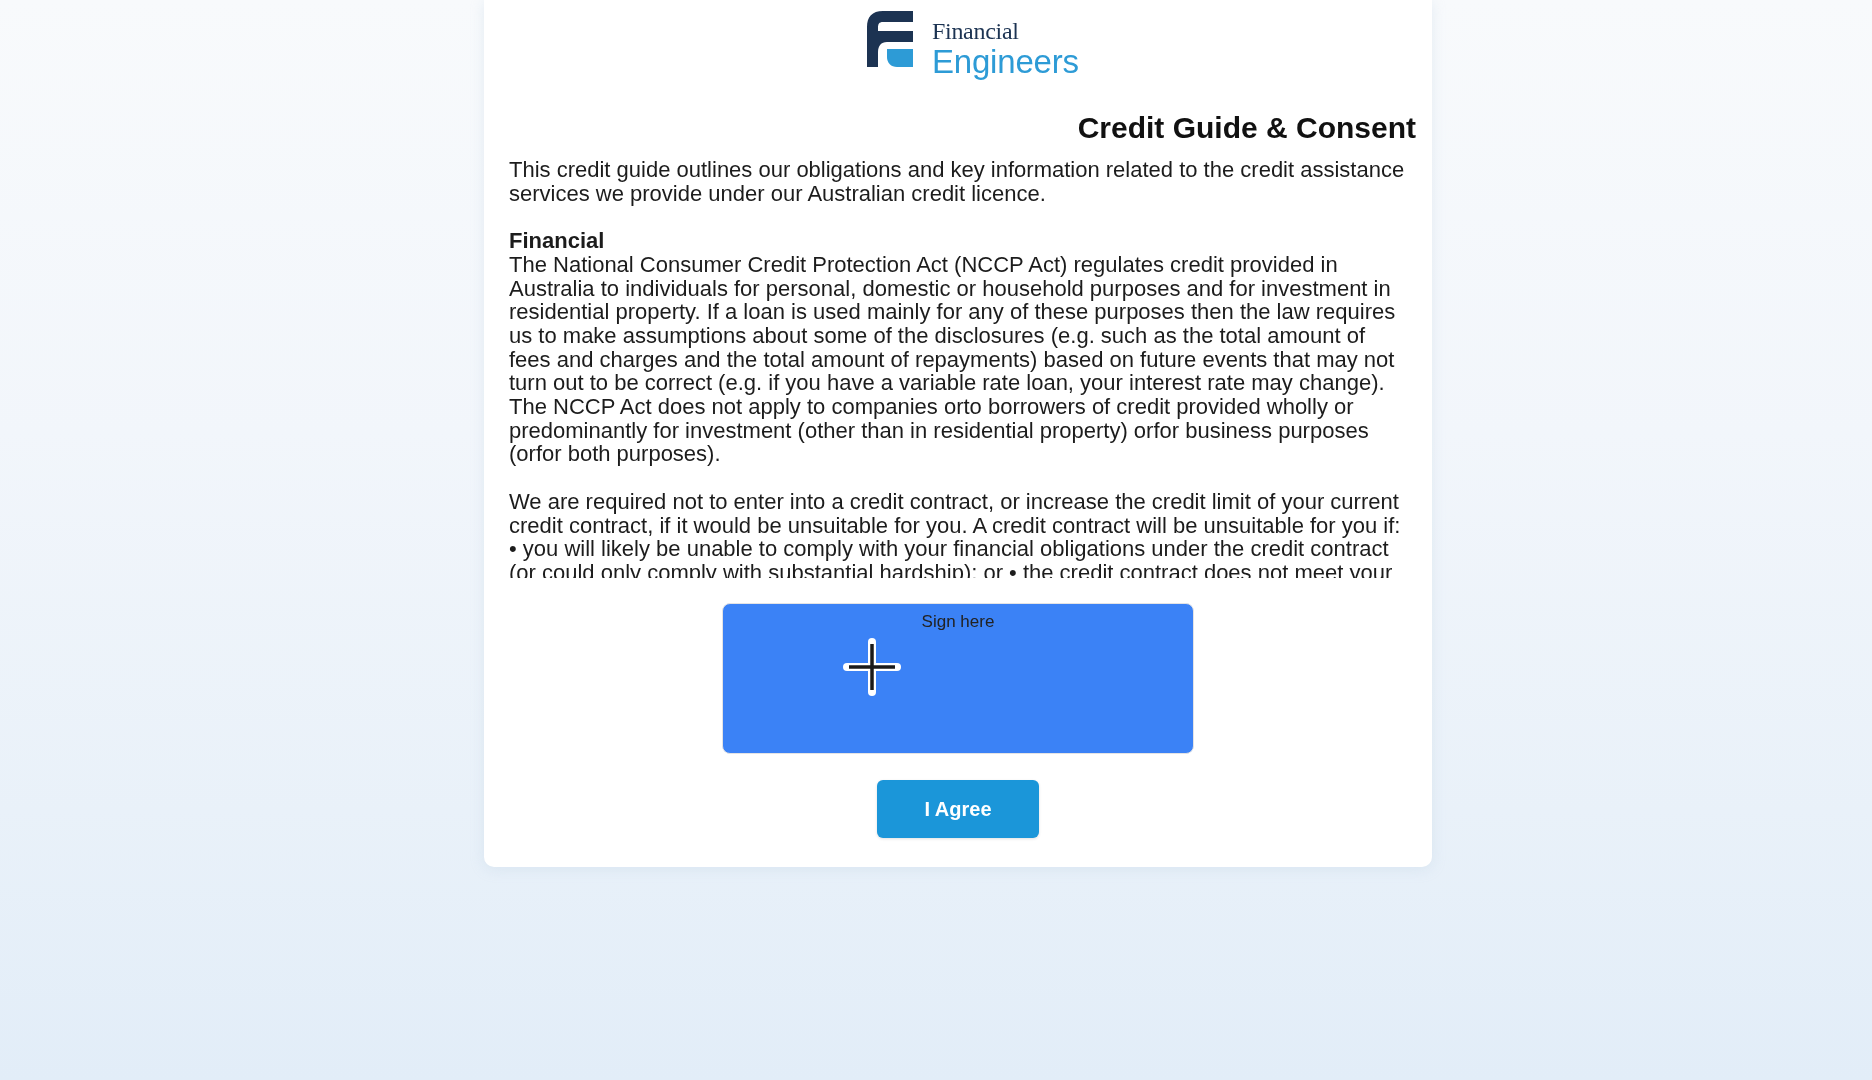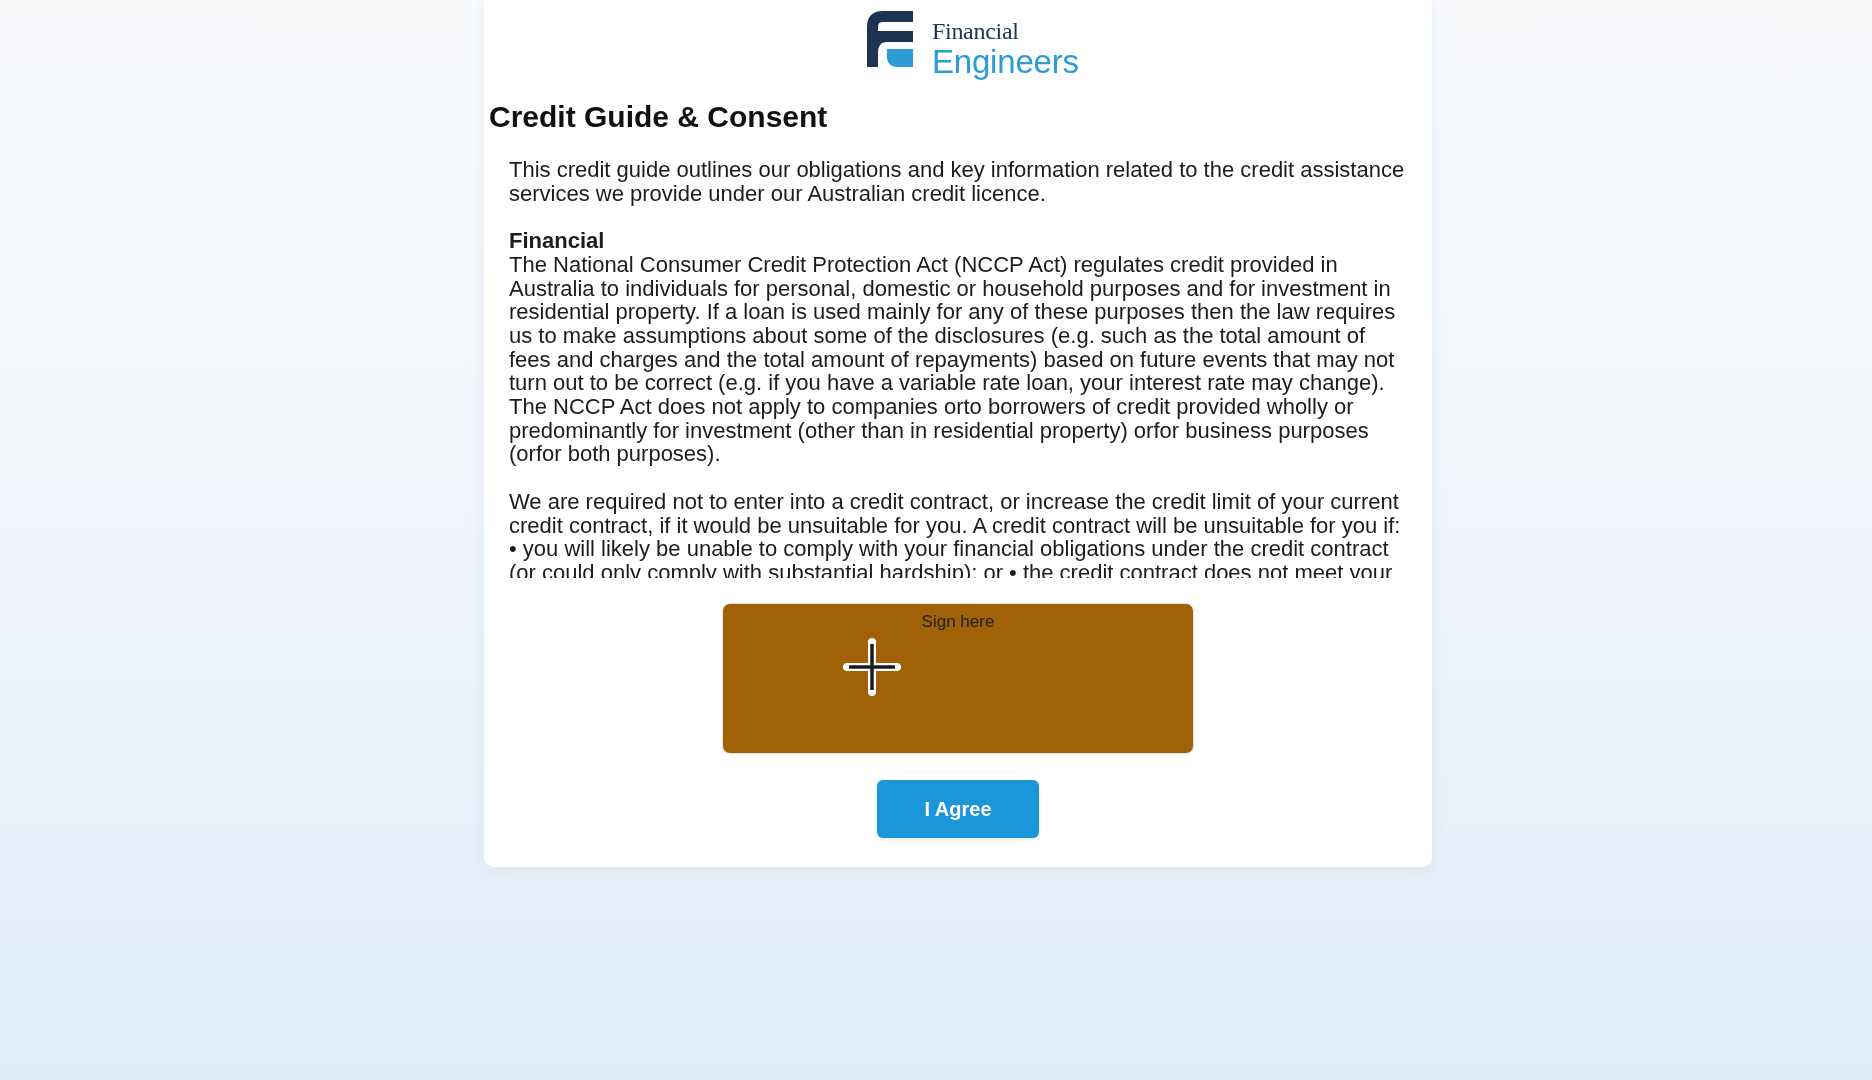--- a/index.html
+++ b/index.html
@@ -22,32 +22,32 @@
   .logo-text { position: absolute; left: 65px; top: 8px; line-height: 1; }
   .logo-line1 {
     display: block; font-family: "Liberation Serif", "DejaVu Serif", serif;
     font-size: 24px; color: #1c3352; letter-spacing: -0.3px; height: 25px;
   }
   .logo-line2 {
     display: block; font-family: "Liberation Sans", sans-serif;
     font-size: 33px; color: #2d9bd6; letter-spacing: -0.2px; margin-top: 1px;
   }
   .page-title {
-    position: absolute; left: 0; right: 0; top: 95px; text-align: left;
-    font-size: 30px; font-weight: bold; color: #111; margin: 5px;
+    position: absolute; left: 0; right: 0; top: 95px; text-align: right;
+    font-size: 30px; font-weight: bold; color: #111; margin: 16px;
   }
   .scroll-area {
     position: absolute; left: 25px; top: 158px; width: 898px; height: 420px;
     overflow: hidden; font-size: 22px; line-height: 23.7px; color: #1c1c1c;
   }
   .scroll-area p { margin: 0 0 23.7px 0; }
   .section-heading { font-weight: bold; display: block; }
   .sign-box {
     position: absolute; left: 238px; top: 603px; width: 472px; height: 151px;
-    background: #a16207; border: 1px solid #e3e3e5; border-radius: 8px;
+    background: #3b82f6; border: 1px solid #e3e3e5; border-radius: 8px;
     box-sizing: border-box;
   }
   .sign-label {
     position: absolute; left: 0; right: 0; top: 8px; text-align: center;
     font-size: 17px; color: #222;
   }
   .agree-btn {
     position: absolute; left: 393px; top: 780px; width: 162px; height: 58px;
     background: #1b96d9; color: #fff; border: none; border-radius: 6px;
     font-family: "Liberation Sans", sans-serif; font-size: 20px; font-weight: bold;

